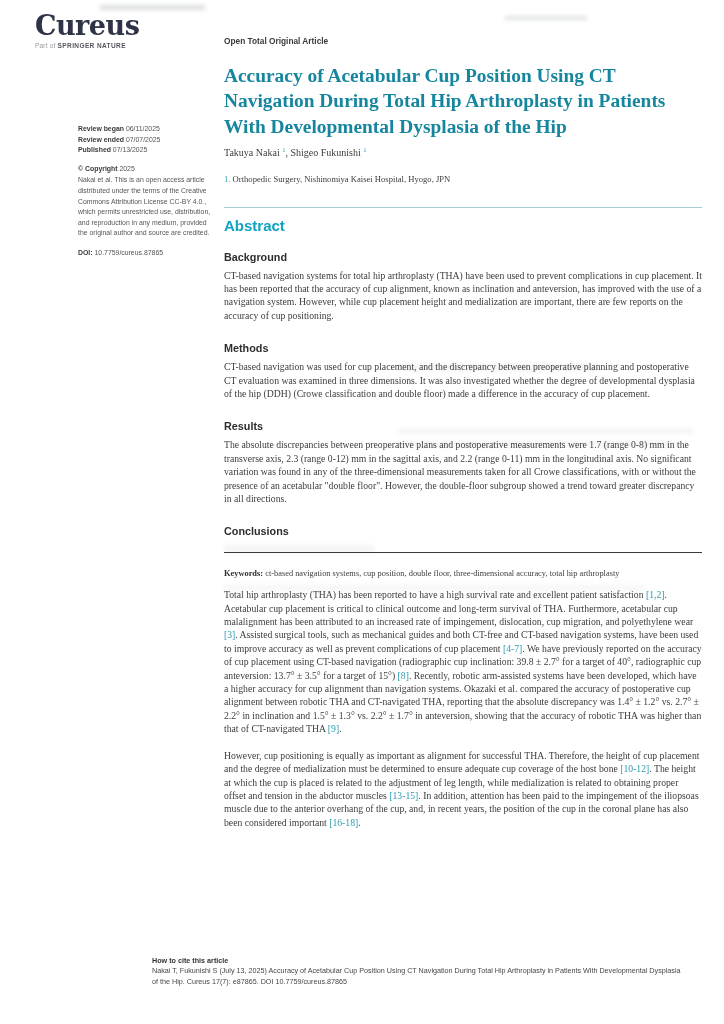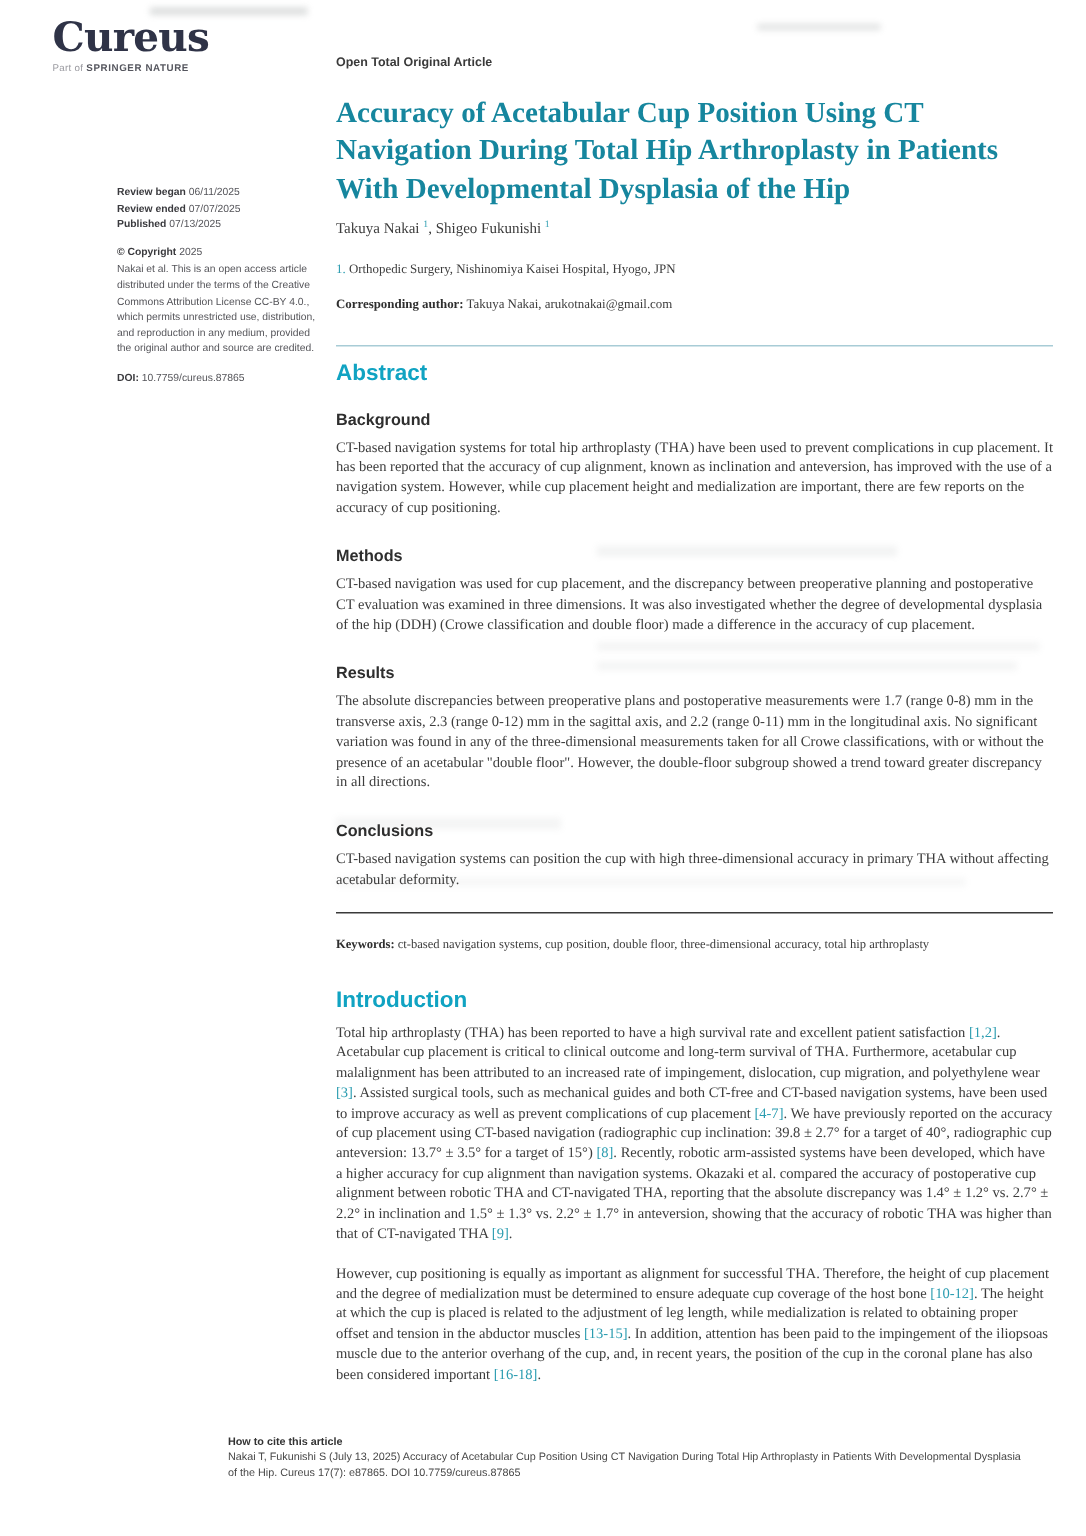--- a/index.html
+++ b/index.html
@@ -103,49 +103,44 @@
     <div class="article-type">Open Total Original Article</div>
 
     <h1 class="title" style="margin:17px 0 0 0;">Accuracy of Acetabular Cup Position Using CT Navigation During Total Hip Arthroplasty in Patients With Developmental Dysplasia of the Hip</h1>
 
     <div class="authors"><span>Takuya Nakai </span><sup class="au-sup">1</sup><span>, Shigeo Fukunishi </span><sup class="au-sup">1</sup></div>
 
     <div class="affiliation">
       <span class="affil-num">1.</span><span> Orthopedic Surgery, Nishinomiya Kaisei Hospital, Hyogo, JPN</span>
     </div>
 
-    <div class="corresponding">
-      <strong>Corresponding author:</strong><span> Takuya Nakai, arukotnakai@gmail.com</span>
-    </div>
 
     <hr class="abstract-divider">
 
     <h2 class="h1-teal" style="margin-bottom:0;">Abstract</h2>
 
     <h3 class="h2-dark" style="margin-bottom:0;">Background</h3>
     <p class="body-text" style="margin-bottom:0;">CT-based navigation systems for total hip arthroplasty (THA) have been used to prevent complications in cup placement. It has been reported that the accuracy of cup alignment, known as inclination and anteversion, has improved with the use of a navigation system. However, while cup placement height and medialization are important, there are few reports on the accuracy of cup positioning.</p>
 
     <h3 class="h2-dark" style="margin-bottom:0;margin-top:20px;">Methods</h3>
     <p class="body-text" style="margin-bottom:0;">CT-based navigation was used for cup placement, and the discrepancy between preoperative planning and postoperative CT evaluation was examined in three dimensions. It was also investigated whether the degree of developmental dysplasia of the hip (DDH) (Crowe classification and double floor) made a difference in the accuracy of cup placement.</p>
 
     <h3 class="h2-dark" style="margin-bottom:0;margin-top:20px;">Results</h3>
     <p class="body-text" style="margin-bottom:0;">The absolute discrepancies between preoperative plans and postoperative measurements were 1.7 (range 0-8) mm in the transverse axis, 2.3 (range 0-12) mm in the sagittal axis, and 2.2 (range 0-11) mm in the longitudinal axis. No significant variation was found in any of the three-dimensional measurements taken for all Crowe classifications, with or without the presence of an acetabular "double floor". However, the double-floor subgroup showed a trend toward greater discrepancy in all directions.</p>
 
     <h3 class="h2-dark" style="margin-bottom:0;margin-top:20px;">Conclusions</h3>
-    <p class="body-text" style="margin-bottom:0;">CT-based navigation systems can position the cup with high three-dimensional accuracy in primary THA without affecting acetabular deformity.</p>
 
     <hr class="dark-rule">
 
     <div class="cat-block">
       <div>
         <strong>Keywords:</strong><span> ct-based navigation systems, cup position, double floor, three-dimensional accuracy, total hip arthroplasty</span>
       </div>
     </div>
 
-    <h2 class="h1-teal" style="margin-top:21px;margin-bottom:0;">Introduction</h2>
 
     <p class="body-text" style="margin-bottom:0;margin-top:7px;"><span>Total hip arthroplasty (THA) has been reported to have a high survival rate and excellent patient satisfaction </span><span class="cite">[1,2]</span><span>. Acetabular cup placement is critical to clinical outcome and long-term survival of THA. Furthermore, acetabular cup malalignment has been attributed to an increased rate of impingement, dislocation, cup migration, and polyethylene wear </span><span class="cite">[3]</span><span>. Assisted surgical tools, such as mechanical guides and both CT-free and CT-based navigation systems, have been used to improve accuracy as well as prevent complications of cup placement </span><span class="cite">[4-7]</span><span>. We have previously reported on the accuracy of cup placement using CT-based navigation (radiographic cup inclination: 39.8 ± 2.7° for a target of 40°, radiographic cup anteversion: 13.7° ± 3.5° for a target of 15°) </span><span class="cite">[8]</span><span>. Recently, robotic arm-assisted systems have been developed, which have a higher accuracy for cup alignment than navigation systems. Okazaki et al. compared the accuracy of postoperative cup alignment between robotic THA and CT-navigated THA, reporting that the absolute discrepancy was 1.4° ± 1.2° vs. 2.7° ± 2.2° in inclination and 1.5° ± 1.3° vs. 2.2° ± 1.7° in anteversion, showing that the accuracy of robotic THA was higher than that of CT-navigated THA </span><span class="cite">[9]</span><span>.</span></p>
     <p class="body-text intro-para" style="margin-bottom:0;"><span>However, cup positioning is equally as important as alignment for successful THA. Therefore, the height of cup placement and the degree of medialization must be determined to ensure adequate cup coverage of the host bone </span><span class="cite">[10-12]</span><span>. The height at which the cup is placed is related to the adjustment of leg length, while medialization is related to obtaining proper offset and tension in the abductor muscles </span><span class="cite">[13-15]</span><span>. In addition, attention has been paid to the impingement of the iliopsoas muscle due to the anterior overhang of the cup, and, in recent years, the position of the cup in the coronal plane has also been considered important </span><span class="cite">[16-18]</span><span>.</span></p>
   </main>
 
   <footer class="footer">
     <div class="cite-label">How to cite this article</div>
     <div>Nakai T, Fukunishi S (July 13, 2025) Accuracy of Acetabular Cup Position Using CT Navigation During Total Hip Arthroplasty in Patients With Developmental Dysplasia of the Hip. Cureus 17(7): e87865. DOI 10.7759/cureus.87865</div>
   </footer>
 

